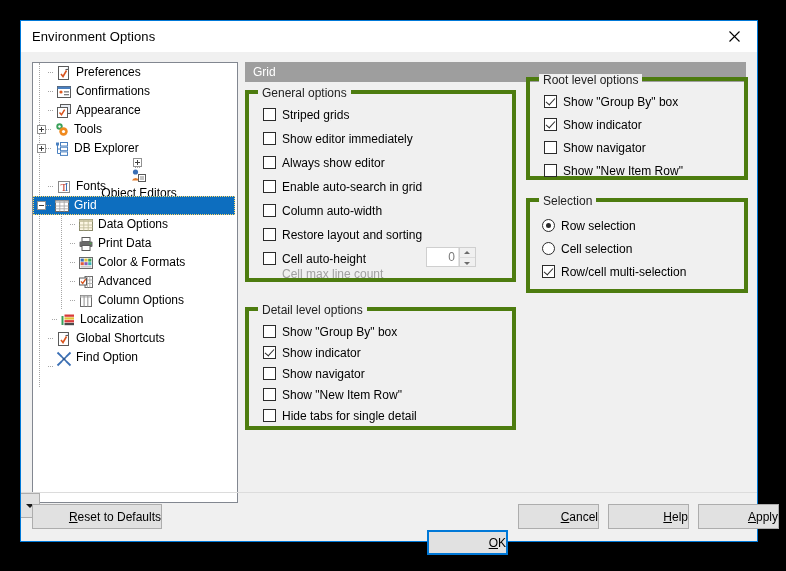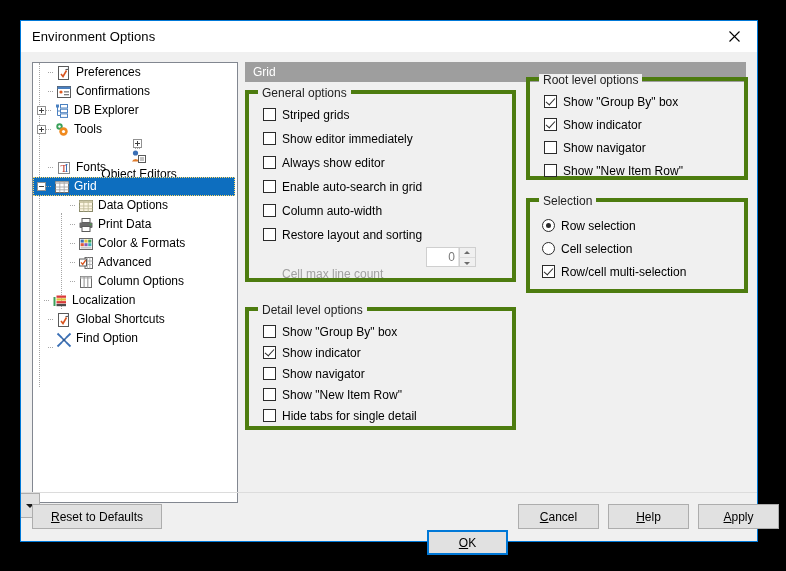--- a/index.html
+++ b/index.html
@@ -283,21 +283,21 @@
   .btn {
     position: absolute;
     height: 25px;
     background: #e1e1e1;
     border: 1px solid #adadad;
     box-sizing: border-box;
     font-size: 12px;
     color: #000;
     display: flex;
     align-items: center;
-    justify-content: center;
+    justify-content: flex-end;
     cursor: default;
   }
   .btn.default {
     border: 2px solid #0078d7;
     background: #e1e1e1;
   }
   #reset-btn { left: 11px; top: 11px; width: 130px; }
   #reset-drop {
     left: 141px; top: 11px; width: 19px; height: 25px;
     background: #e1e1e1;
@@ -361,50 +361,62 @@
                 <rect x="1.5" y="2.5" width="13" height="11" fill="#fff" stroke="#5a5a5a"></rect>
                 <rect x="1.5" y="2.5" width="13" height="2.5" fill="#4a80c0"></rect>
                 <circle cx="5" cy="8" r="1.6" fill="#e05a1e"></circle>
                 <rect x="8" y="7.2" width="5" height="1.3" fill="#7a7a7a"></rect>
                 <rect x="8" y="10" width="5" height="1.3" fill="#7a7a7a"></rect>
               </svg>
             </span>
             <span class="tree-label">Confirmations</span>
           </div>
           <div class="tree-item" style="padding-left: 4px;">
-            <span class="expander plus"></span>
-            <span style="width: 5px; border-top: 1px dotted rgb(166, 166, 166); flex: 0 0 auto;"></span>
-            <span class="tree-ico">
-              <svg width="16" height="16">
-                <rect x="6.5" y="1.5" width="7" height="3.5" fill="#fff" stroke="#4a80c0"></rect>
-                <rect x="6.5" y="6.2" width="7" height="3.5" fill="#fff" stroke="#4a80c0"></rect>
-                <rect x="6.5" y="10.9" width="7" height="3.5" fill="#fff" stroke="#4a80c0"></rect>
-                <path d="M3.5 3 v9.5 h3 M3.5 8 h3" stroke="#4a80c0" fill="none"></path>
-                <rect x="2" y="1.5" width="3" height="3" fill="#4a80c0"></rect>
-              </svg>
-            </span>
-            <span class="tree-label">DB Explorer</span>
+            <span class="spacer-exp"></span>
+            <span style="width: 5px; border-top: 1px dotted rgb(166, 166, 166); flex: 0 0 auto;"></span>
+            <span class="tree-ico">
+              <svg width="16" height="16">
+                <rect x="4.5" y="1.5" width="10" height="9" fill="#e9eef5" stroke="#5a5a5a"></rect>
+                <rect x="1.5" y="4.5" width="10" height="10" fill="#fff" stroke="#5a5a5a"></rect>
+                <path d="M3.5 9.5 l2 2.2 3.2 -5" stroke="#d9541e" stroke-width="1.5" fill="none"></path>
+              </svg>
+            </span>
+            <span class="tree-label">Appearance</span>
           </div>
           <div class="tree-item" style="padding-left: 4px;">
             <span class="expander plus"></span>
             <span style="width: 5px; border-top: 1px dotted rgb(166, 166, 166); flex: 0 0 auto;"></span>
             <span class="tree-ico">
               <svg width="16" height="16">
                 <g fill="#3aa05a">
                   <circle cx="5.5" cy="4.5" r="3.2"></circle>
                   <circle cx="5.5" cy="4.5" r="1.2" fill="#fff"></circle>
                 </g>
                 <g fill="#f08a1e">
                   <circle cx="9.5" cy="9.5" r="4.2"></circle>
                   <circle cx="9.5" cy="9.5" r="1.6" fill="#fff"></circle>
                 </g>
               </svg>
             </span>
             <span class="tree-label">Tools</span>
           </div>
+          <div class="tree-item" style="padding-left: 4px;">
+            <span class="expander plus"></span>
+            <span style="width: 5px; border-top: 1px dotted rgb(166, 166, 166); flex: 0 0 auto;"></span>
+            <span class="tree-ico">
+              <svg width="16" height="16">
+                <rect x="6.5" y="1.5" width="7" height="3.5" fill="#fff" stroke="#4a80c0"></rect>
+                <rect x="6.5" y="6.2" width="7" height="3.5" fill="#fff" stroke="#4a80c0"></rect>
+                <rect x="6.5" y="10.9" width="7" height="3.5" fill="#fff" stroke="#4a80c0"></rect>
+                <path d="M3.5 3 v9.5 h3 M3.5 8 h3" stroke="#4a80c0" fill="none"></path>
+                <rect x="2" y="1.5" width="3" height="3" fill="#4a80c0"></rect>
+              </svg>
+            </span>
+            <span class="tree-label">DB Explorer</span>
+          </div>
           <div class="tree-item" style="padding-left: 4px; flex-direction: column;">
             <span class="expander plus"></span>
             <span style="width: 5px; border-top: 1px dotted rgb(166, 166, 166); flex: 0 0 auto;"></span>
             <span class="tree-ico">
               <svg width="16" height="16">
                 <circle cx="4.5" cy="4" r="2.6" fill="#3a6fb5"></circle>
                 <path d="M1 12.5 a3.8 3.8 0 0 1 7.2 0 z" fill="#e07a2a"></path>
                 <rect x="7.5" y="6.5" width="7" height="7" fill="#fff" stroke="#5a5a5a"></rect>
                 <path d="M9 9h4 M9 11h4" stroke="#888"></path>
               </svg>
@@ -495,21 +507,21 @@
             <span style="width: 5px; border-top: 1px dotted rgb(166, 166, 166); flex: 0 0 auto;"></span>
             <span class="tree-ico">
               <svg width="16" height="16">
                 <rect x="2.5" y="2.5" width="11" height="11" fill="#fff" stroke="#6a6a6a"></rect>
                 <rect x="2.5" y="2.5" width="11" height="2.2" fill="#c9c9c9"></rect>
                 <path d="M6.1 2.5v11 M9.8 2.5v11" stroke="#9a9a9a" stroke-width="1.1"></path>
               </svg>
             </span>
             <span class="tree-label">Column Options</span>
           </div>
-          <div class="tree-item" style="padding-left: 0; align-items: center;">
+          <div class="tree-item" style="padding-left: 8px; align-items: center;">
             <span class="spacer-exp"></span>
             <span style="width: 5px; border-top: 1px dotted rgb(166, 166, 166); flex: 0 0 auto;"></span>
             <span class="tree-ico">
               <svg width="16" height="16">
                 <rect x="1.5" y="4" width="2" height="9" fill="#3aa05a"></rect>
                 <rect x="4.5" y="2.5" width="9.5" height="2.3" fill="#d93a3a"></rect>
                 <rect x="4.5" y="5.3" width="9.5" height="2.3" fill="#e0c23a"></rect>
                 <rect x="4.5" y="8.1" width="9.5" height="2.3" fill="#d93a3a"></rect>
                 <rect x="4.5" y="10.9" width="9.5" height="2.3" fill="#4a4a4a"></rect>
               </svg>
@@ -570,20 +582,24 @@
               <span class="cb"></span>
               <span class="row-label">Enable auto-search in grid</span>
             </div>
             <div class="row" style="margin-bottom: 7px;">
               <span class="cb"></span>
               <span class="row-label">Column auto-width</span>
             </div>
             <div class="row" style="margin-bottom: 7px;">
               <span class="cb"></span>
               <span class="row-label">Restore layout and sorting</span>
+            </div>
+            <div class="row" style="margin-bottom: 7px;">
+              <span class="cb"></span>
+              <span class="row-label">Cell auto-height</span>
             </div>
           </div>
 
         <div class="row" style="position:absolute;left:27px;top:155px;margin-top:16px;">
           <span class="row-label disabled">Cell max line count</span>
         </div>
         <div class="spin" style="left:177px; top:153px;">
           <span class="spin-val">0</span>
           <span class="spin-btns">
             <span class="spin-b up"></span>

